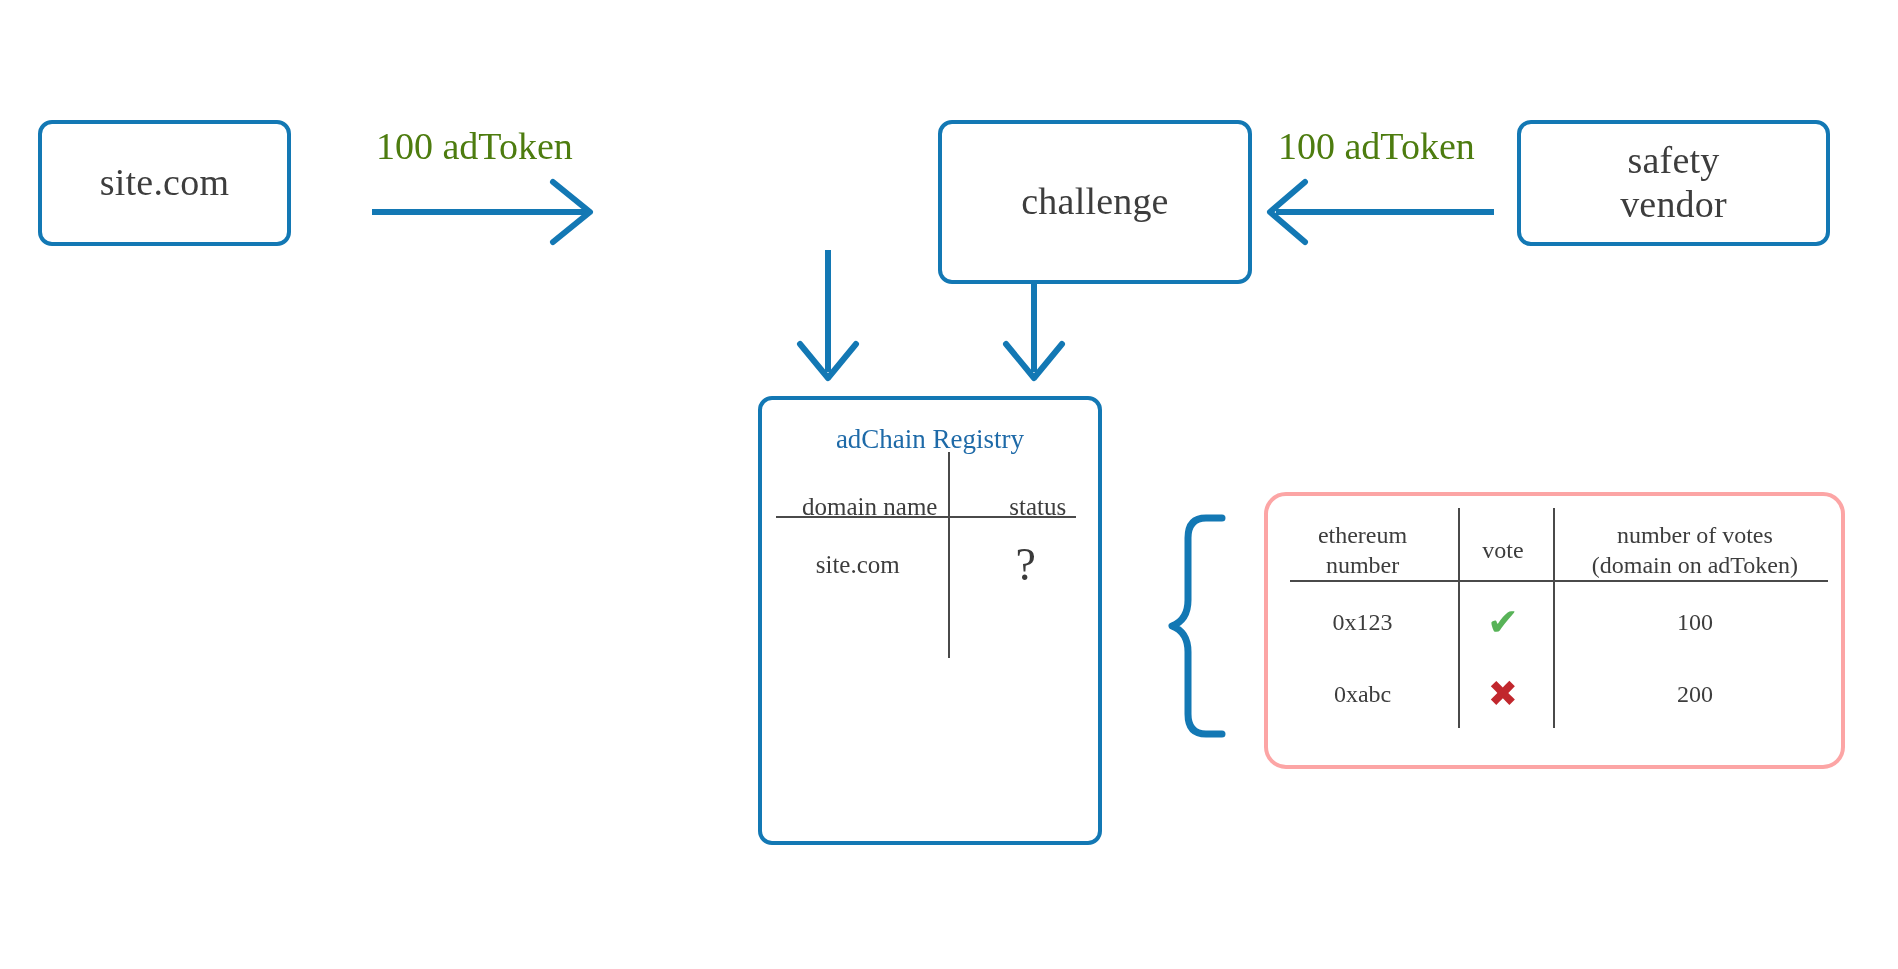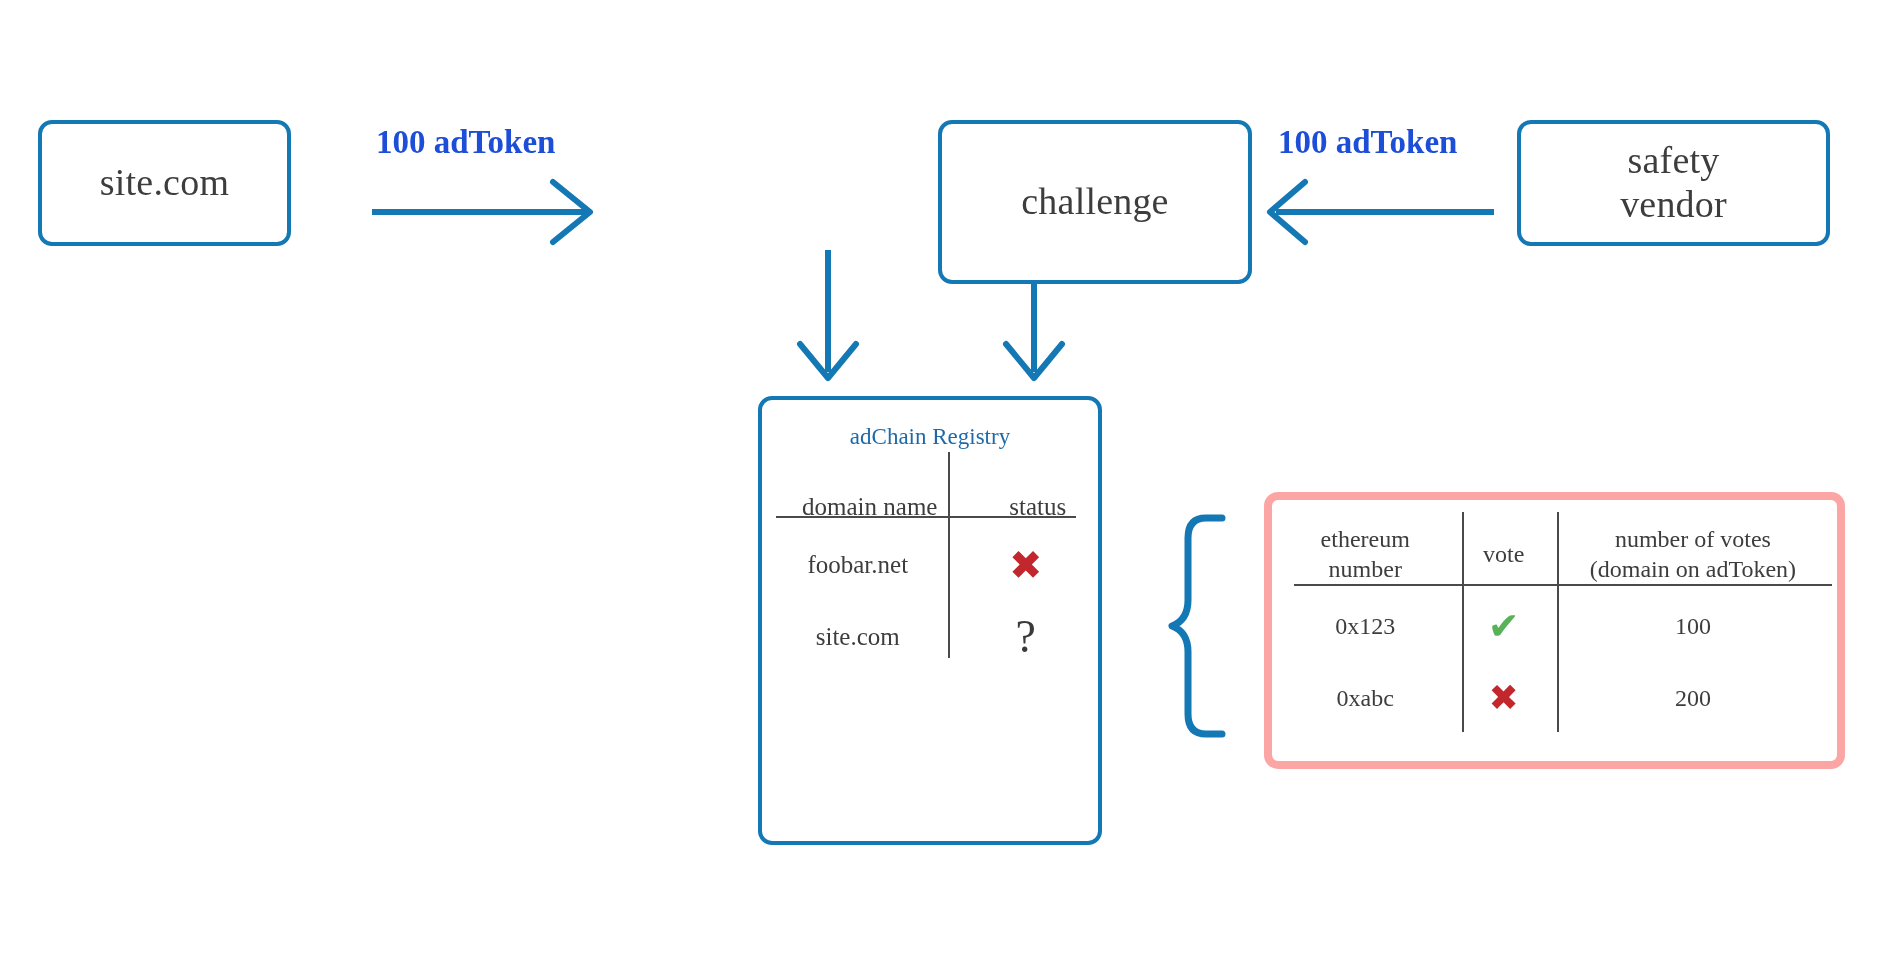--- a/index.html
+++ b/index.html
@@ -38,24 +38,23 @@
   }
 
   #box-site      { left: 38px;   top: 120px; width: 253px; height: 126px; }
   #box-apply     { left: 613px;  top: 120px; width: 317px; height: 126px; }
   #box-challenge { left: 938px;  top: 120px; width: 314px; height: 164px; }
   #box-vendor    { left: 1517px; top: 120px; width: 313px; height: 126px; }
 
   
   .arrow-label {
     position: absolute;
-    font-size: 33px;
-    color: #1d4ed8;
+    font-size: 38px;
+    color: #4d7c0f;
     white-space: nowrap;
-    font-weight: bold;
   }
   #label-left-token  { left: 376px;  top: 124px; }
   #label-right-token { left: 1278px; top: 124px; }
 
   
   #arrows {
     position: absolute;
     left: 0; top: 0;
     width: 1898px; height: 969px;
     pointer-events: none;
@@ -68,21 +67,21 @@
     width: 344px; height: 449px;
     box-sizing: border-box;
     border: 4px solid #1378b4;
     border-radius: 14px;
     background: #ffffff;
   }
   #registry-title {
     position: absolute;
     left: 0; right: 0; top: 24px;
     text-align: center;
-    font-size: 23px;
+    font-size: 27px;
     color: #1e6aa8;
   }
 
   .reg-table {
     position: absolute;
     left: 0; right: 0; top: 85px;
     width: 100%;
     border-collapse: collapse;
   }
   .reg-table th, .reg-table td {
@@ -110,22 +109,22 @@
   }
   #reg-rule-h { left: 14px; top: 116px; width: 300px; }
   #reg-rule-v { left: 186px; top: 52px;  height: 206px; }
 
   
   #card-votes {
     position: absolute;
     left: 1264px; top: 492px;
     width: 581px; height: 277px;
     box-sizing: border-box;
-    border: 8px solid #fca5a5;
-    border-radius: 14px;
+    border: 4px solid #fca5a5;
+    border-radius: 22px;
     background: #ffffff;
   }
   .votes-table {
     position: absolute;
     left: 0; right: 0; top: 18px;
     width: 100%;
     border-collapse: collapse;
   }
   .votes-table th, .votes-table td {
     padding: 0;
@@ -232,26 +231,20 @@
         <col class="reg-col-domain">
         <col class="reg-col-status">
       </colgroup>
       <thead>
         <tr>
           <th>domain name</th>
           <th>status</th>
         </tr>
       </thead>
       <tbody>
-        <tr>
-          <td class="dom">foobar.net</td>
-          <td class="st">
-            <span class="glyph-cross">✖</span>
-          </td>
-        </tr>
         <tr>
           <td class="dom">site.com</td>
           <td class="st">
             <span class="glyph-question">?</span>
           </td>
         </tr>
       </tbody>
     </table>
   </div>
 

